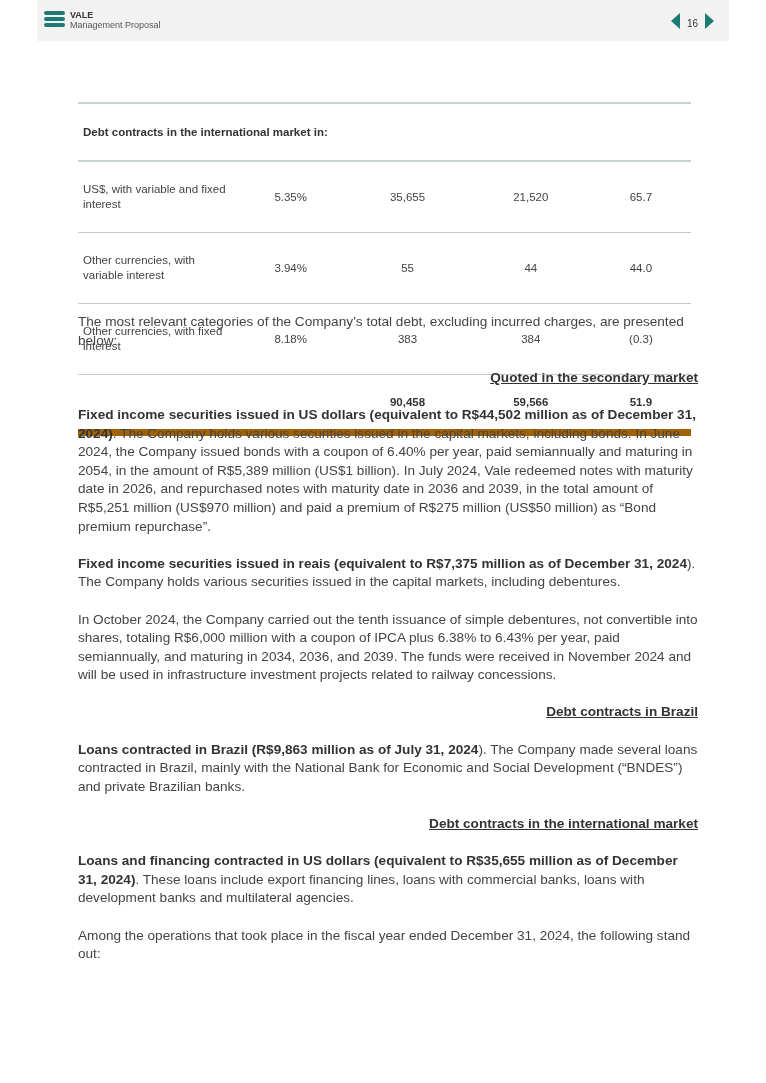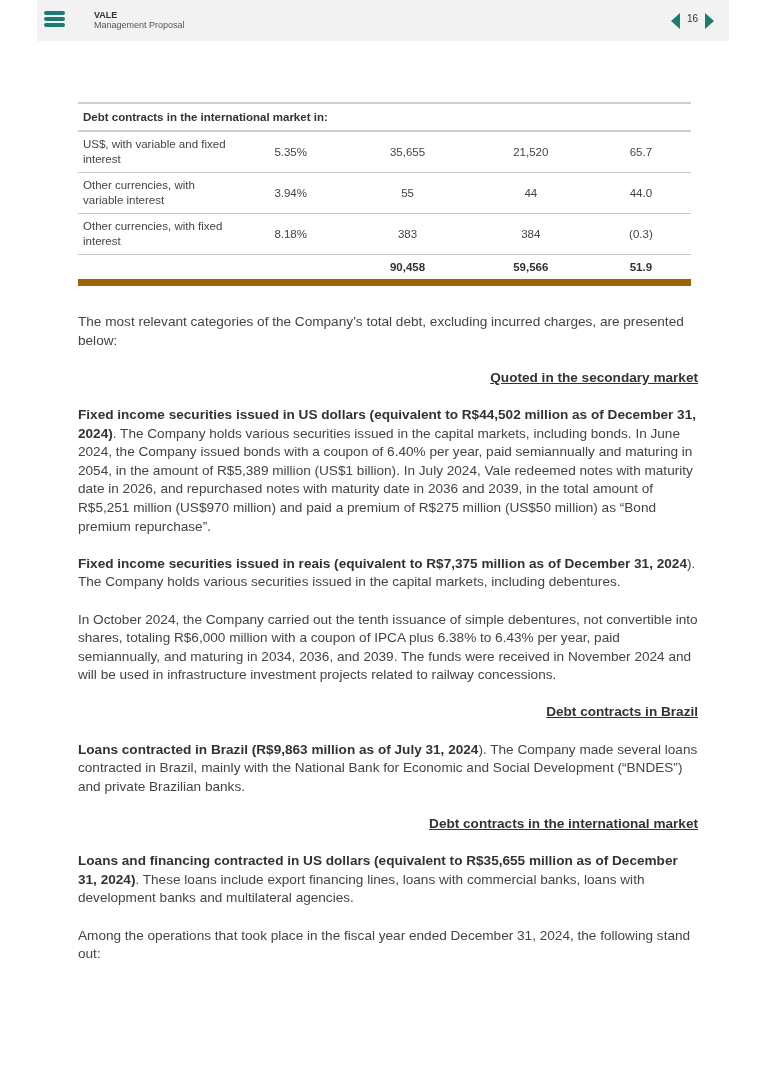--- a/index.html
+++ b/index.html
@@ -6,30 +6,30 @@
   body {
     width: 766px; height: 1083px; position: relative; overflow: hidden;
     font-family: "Liberation Sans", sans-serif; color: #3c3c3c;
   }
   .header {
     position: absolute; left: 37px; top: 0; width: 692px; height: 41px;
     background: #f2f2f2;
   }
   .menu-icon { position: absolute; left: 7px; top: 11px; width: 21px; height: 18px; }
   .menu-icon span { display: block; height: 4px; background: #1e7b73; border-radius: 2px; margin-bottom: 2px; }
-  .brand { position: absolute; left: 33px; top: 10px; font-size: 9px; line-height: 10px; margin-left: 24px; }
+  .brand { position: absolute; left: 33px; top: 10px; font-size: 9px; line-height: 10px; }
   .brand .name { font-weight: bold; color: #333; }
   .brand .sub { color: #555; }
-  .pager { position: absolute; right: 15px; top: 13px; display: flex; align-items: flex-start; gap: 7px; }
+  .pager { position: absolute; right: 15px; top: 13px; display: flex; align-items: flex-end; gap: 7px; }
   .tri-left { width: 0; height: 0; border-top: 8px solid transparent; border-bottom: 8px solid transparent; border-right: 9px solid #1e7b73; cursor: pointer; }
   .tri-right { width: 0; height: 0; border-top: 8px solid transparent; border-bottom: 8px solid transparent; border-left: 9px solid #1e7b73; cursor: pointer; }
   .page-num { font-size: 10px; color: #333; }
 
   .table { position: absolute; left: 78px; top: 102px; width: 613px; border-collapse: collapse; font-size: 11.5px; }
-  .table td { padding: 0 5px; color: #444; }
+  .table td { padding: 15px 5px; color: #444; }
   .table tr.head td { font-weight: bold; height: 26px; border-top: 2px solid #c5d4d2; border-bottom: 2px solid #c5d4d2; color: #333; font-size: 11.5px; }
   .table tr.row td { height: 40px; border-bottom: 1px solid #c8c8c8; line-height: 15px; }
   .table tr.total td { height: 24px; font-weight: bold; color: #333; border-bottom: 7px solid #a16207; }
   .num { text-align: center; }
   .c1 { width: 160px; }
   .c2 { width: 105px; }
   .c3 { width: 126px; }
   .c4 { width: 119px; }
   .c5 { width: 98px; }
 

